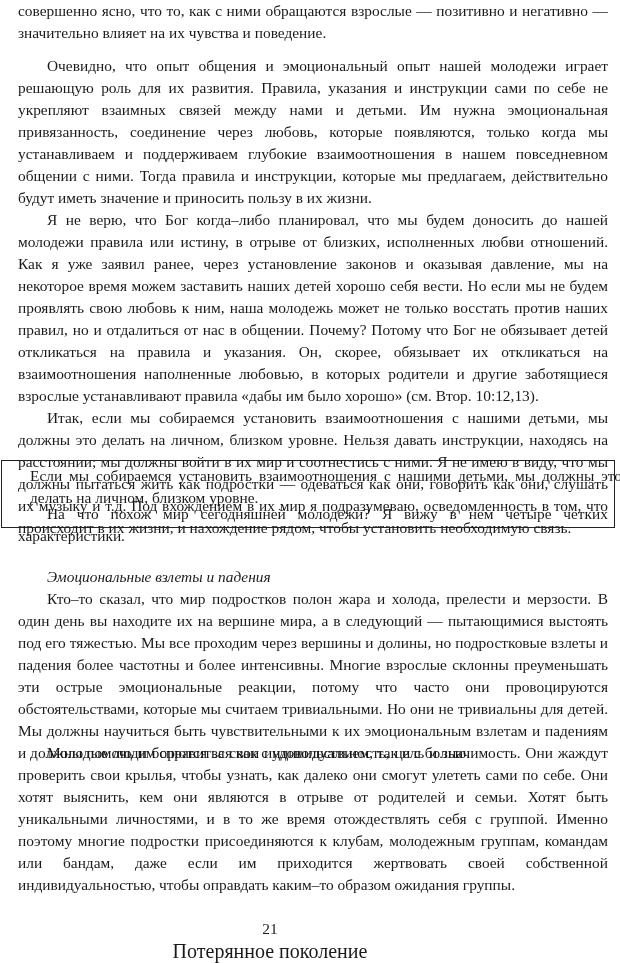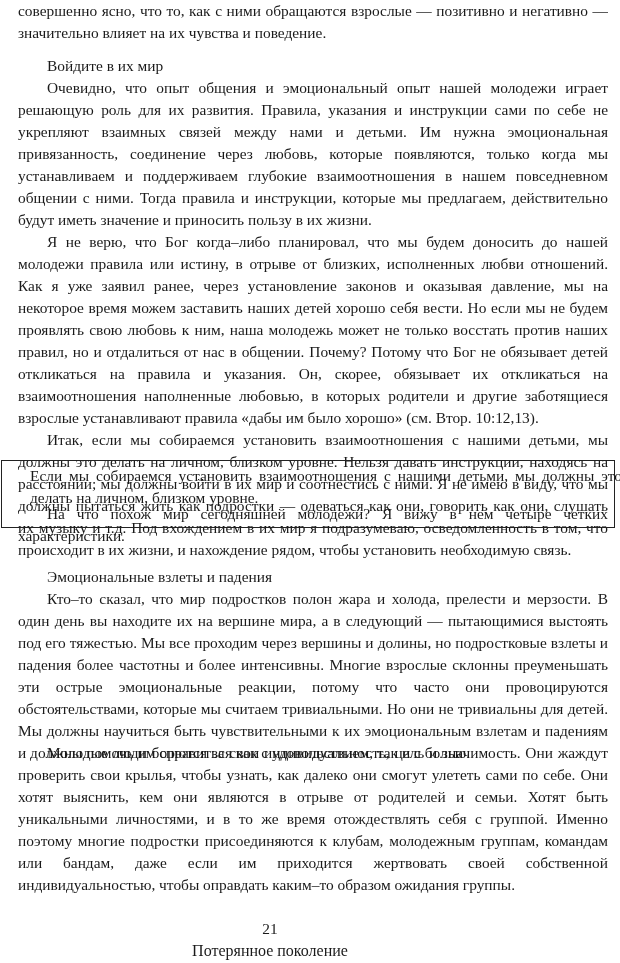--- a/index.html
+++ b/index.html
@@ -8,40 +8,39 @@
     font-family: "Liberation Serif", "DejaVu Serif", serif;
     color: #1a1a1a;
     font-size: 15.4px;
     line-height: 22px;
   }
   .page { position: absolute; left: 0; top: 0; width: 620px; }
   .col { position: absolute; left: 18px; width: 590px; }
   p { margin: 0; text-align: justify; text-align-last: left; }
   .indent { text-indent: 29px; }
   .heading { text-indent: 29px; }
-  .italic { }
+  .italic { font-style: italic; }
   .callout {
     position: absolute; left: 1px; top: 460px; width: 614px; height: 68px;
     border: 1.5px solid #222; box-sizing: border-box;
     padding: 4px 4px 0 28px;
   }
   .callout p { width: 592px; }
   .footer { position: absolute; left: 0; width: 540px; text-align: center; }
 </style>
 </head>
 <body>
 
 <div class="page">
 
   <div class="col" style="top:0px;font-family:Liberation Serif, serif;">
     <p>совершенно ясно, что то, как с ними обращаются взрослые — позитивно и негативно — значительно влияет на их чувства и поведение.</p>
   </div>
 
   <div class="col" style="top:55px;">
-    <p class="heading">Войдите в их мир</p>
     <p class="indent">Очевидно, что опыт общения и эмоциональный опыт нашей молодежи играет решающую роль для их развития. Правила, указания и инструкции сами по себе не укрепляют взаимных связей между нами и детьми. Им нужна эмоциональная привязанность, соединение через любовь, которые появляются, только когда мы устанавливаем и поддерживаем глубокие взаимоотношения в нашем повседневном общении с ними. Тогда правила и инструкции, которые мы предлагаем, действительно будут иметь значение и приносить пользу в их жизни.</p>
     <p class="indent">Я не верю, что Бог когда–либо планировал, что мы будем доносить до нашей молодежи правила или истину, в отрыве от близких, исполненных любви отношений. Как я уже заявил ранее, через установление законов и оказывая давление, мы на некоторое время можем заставить наших детей хорошо себя вести. Но если мы не будем проявлять свою любовь к ним, наша молодежь может не только восстать против наших правил, но и отдалиться от нас в общении. Почему? Потому что Бог не обязывает детей откликаться на правила и указания. Он, скорее, обязывает их откликаться на взаимоотношения наполненные любовью, в которых родители и другие заботящиеся взрослые устанавливают правила «дабы им было хорошо» (см. Втор. 10:12,13).</p>
     <p class="indent">Итак, если мы собираемся установить взаимоотношения с нашими детьми, мы должны это делать на личном, близком уровне. Нельзя давать инструкции, находясь на расстоянии; мы должны войти в их мир и соотнестись с ними. Я не имею в виду, что мы должны пытаться жить как подростки — одеваться как они, говорить как они, слушать их музыку и т.д. Под вхождением в их мир я подразумеваю, осведомленность в том, что происходит в их жизни, и нахождение рядом, чтобы установить необходимую связь.</p>
   </div>
 
   <div class="callout">
     <p>Если мы собираемся установить взаимоотношения с нашими детьми, мы должны это делать на личном, близком уровне.</p>
   </div>
 
   <div class="col" style="top:503px;">
@@ -51,15 +50,15 @@
   <div class="col" style="top:566px;">
     <p class="heading italic">Эмоциональные взлеты и падения</p>
     <p class="indent">Кто–то сказал, что мир подростков полон жара и холода, прелести и мерзости. В один день вы находите их на вершине мира, а в следующий — пытающимися выстоять под его тяжестью. Мы все проходим через вершины и долины, но подростковые взлеты и падения более частотны и более интенсивны. Многие взрослые склонны преуменьшать эти острые эмоциональные реакции, потому что часто они провоцируются обстоятельствами, которые мы считаем тривиальными. Но они не тривиальны для детей. Мы должны научиться быть чувствительными к их эмоциональным взлетам и падениям и должны помочь им справиться как с удовольствием, так и с болью.</p>
   </div>
 
   <div class="col" style="top:742px;">
     <p class="indent">Молодые люди борются за свои индивидуальность, цель и значимость. Они жаждут проверить свои крылья, чтобы узнать, как далеко они смогут улететь сами по себе. Они хотят выяснить, кем они являются в отрыве от родителей и семьи. Хотят быть уникальными личностями, и в то же время отождествлять себя с группой. Именно поэтому многие подростки присоединяются к клубам, молодежным группам, командам или бандам, даже если им приходится жертвовать своей собственной индивидуальностью, чтобы оправдать каким–то образом ожидания группы.</p>
   </div>
 
   <div class="footer" style="top:918px;">21</div>
-  <div class="footer" style="top:940px; font-size:16px;">Потерянное поколение</div>
+  <div class="footer" style="top:940px; font-size:20px;">Потерянное поколение</div>
 
 </div>
 
 </body></html>

